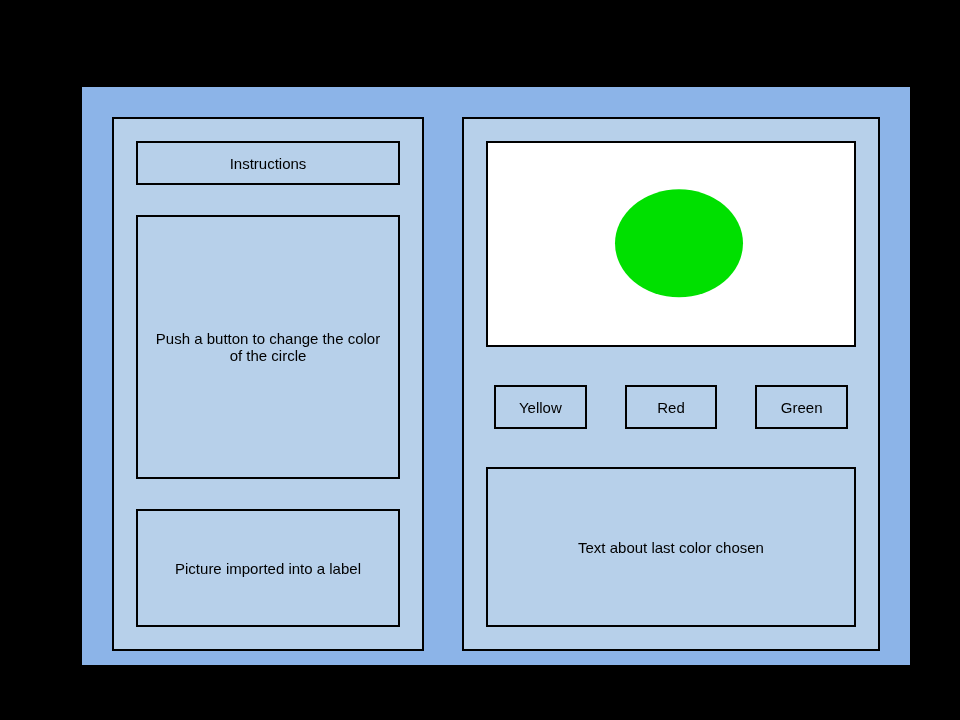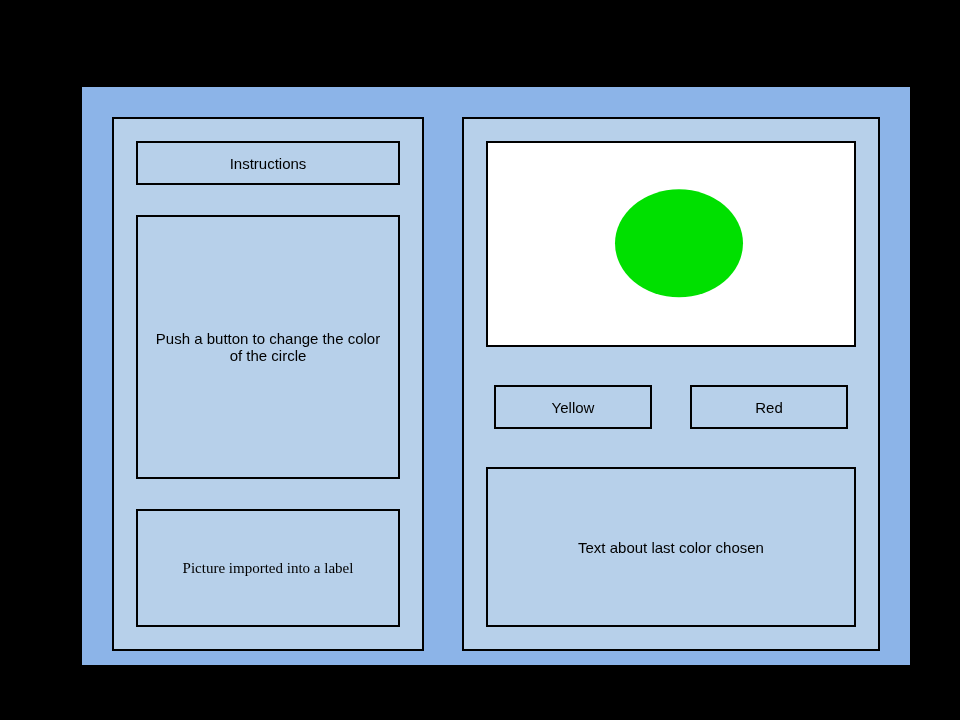--- a/index.html
+++ b/index.html
@@ -53,21 +53,20 @@
     }
     .instructions-header {
       height: 44px;
     }
     .instructions-body {
       height: 290px;
       text-align: center;
     }
     .picture-label {
       height: 128px;
-      font-family: Liberation Serif, serif;
     }
     .canvas {
       background: #fff;
       border: 2px solid #000;
       height: 206px;
       position: relative;
     }
     .circle-shape {
       position: absolute;
       left: 50%;
@@ -127,19 +126,22 @@
     <div class="canvas">
       <div class="circle-shape" style="background:#00e000"></div>
     </div>
     <div class="button-row">
       <button class="color-btn">
         <span>Yellow</span>
       </button>
       <button class="color-btn">
         <span>Red</span>
       </button>
+      <button class="color-btn">
+        <span>Green</span>
+      </button>
     </div>
     <div class="status-box">
       <span>Text about last color chosen</span>
     </div>
   </div>
 
 </div>
 
 </body></html>

